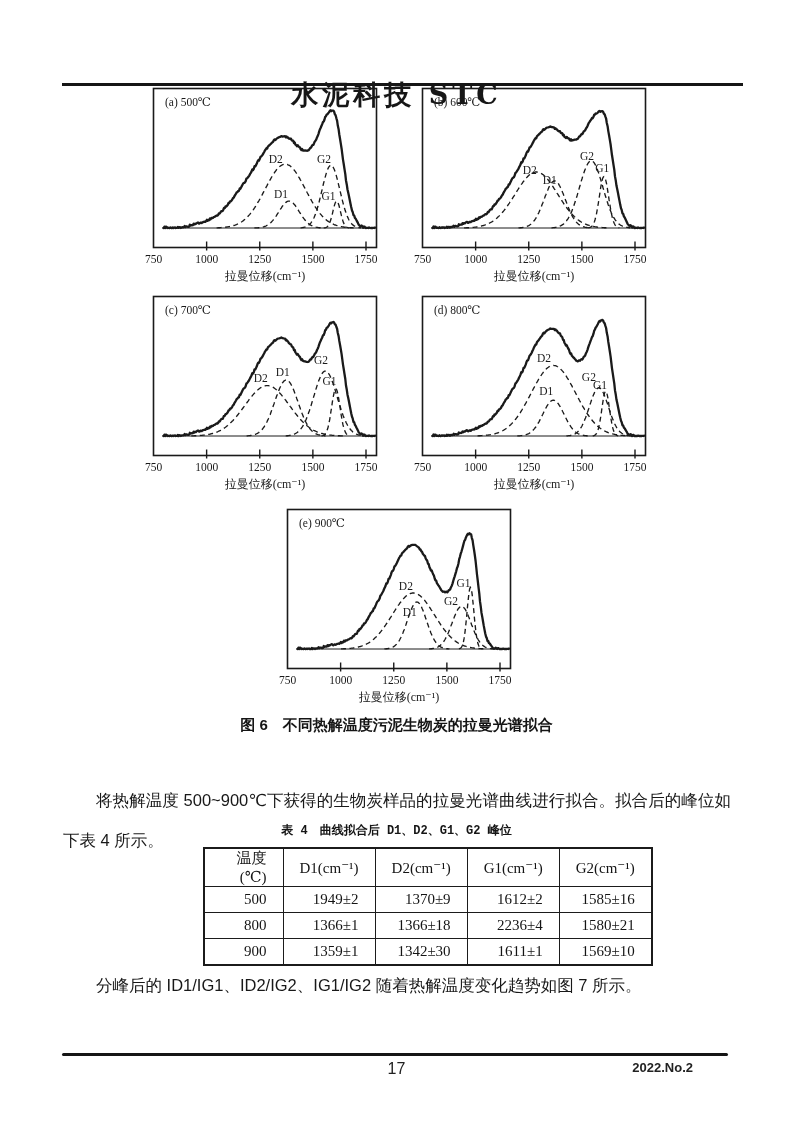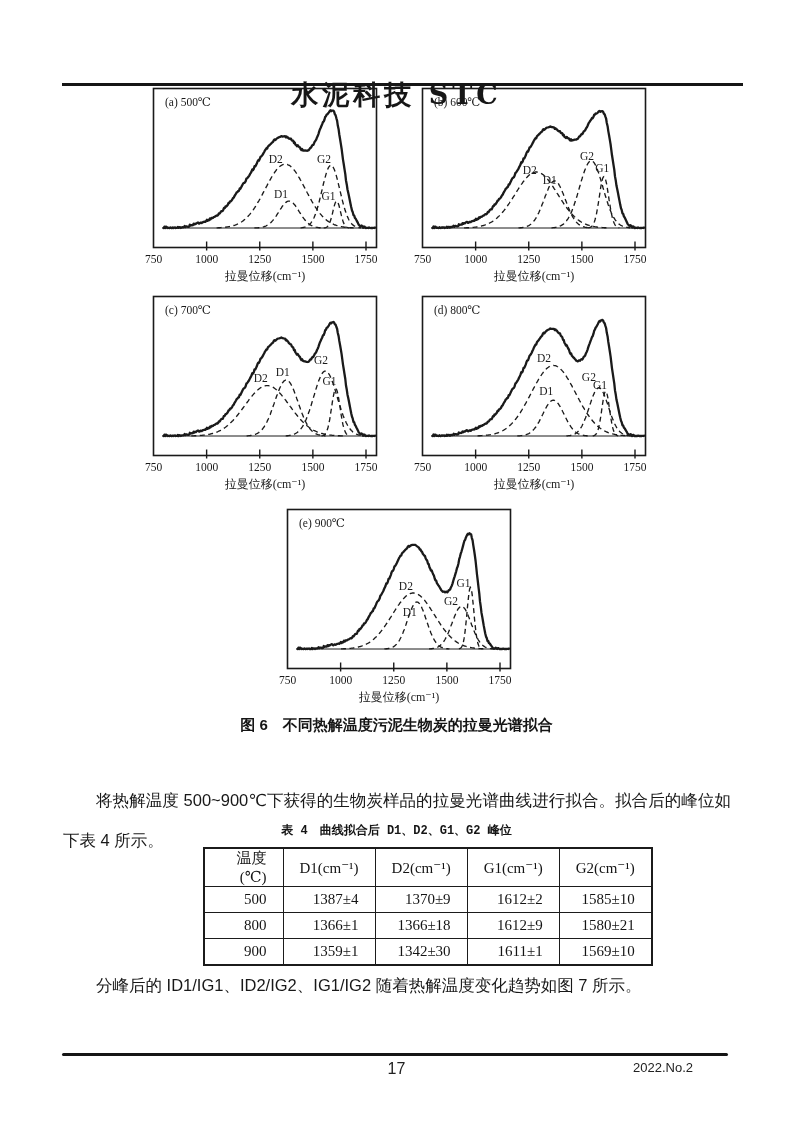--- a/index.html
+++ b/index.html
@@ -34,21 +34,21 @@
     font-family:"Liberation Serif","DejaVu Serif",serif;font-size:15px;color:#141414;}
   table.peak{border:2.2px solid #1b1b1b;}
   table.peak td{border:1.6px solid #1b1b1b;text-align:right;vertical-align:middle;
     height:25px;padding:0 16px;}
   .col-t{width:79px}.col-d1{width:77px}.col-d2{width:74px}.col-g1{width:73px}.col-g2{width:75px}
 
   .footer-rule{position:absolute;top:1053px;left:62px;width:666px;height:3px;background:#151515;border-radius:2px;}
   .footer-page{position:absolute;top:1060px;left:0;width:100%;text-align:center;
     font-family:"Liberation Sans","DejaVu Sans",sans-serif;font-size:16px;color:#222;}
   .footer-issue{position:absolute;top:1060px;right:100px;
-    font-family:"Liberation Sans","DejaVu Sans",sans-serif;font-size:13px;color:#222;}
+    font-family:"Liberation Sans","DejaVu Sans",sans-serif;font-size:13px;color:#222;font-weight:bold;}
 </style>
 </head>
 <body>
 
 <div class="page">
   <div class="header-title">水泥科技 STC</div>
   <div class="header-rule"></div>
 
   <div id="figure-panels">
       <div class="panel panel-0">
@@ -199,30 +199,30 @@
     <tbody id="peak-table-body">
         <tr>
           <td>温度(℃)</td>
           <td>D1(cm⁻¹)</td>
           <td>D2(cm⁻¹)</td>
           <td>G1(cm⁻¹)</td>
           <td>G2(cm⁻¹)</td>
         </tr>
         <tr>
           <td>500</td>
-          <td>1387±4</td>
+          <td>1949±2</td>
           <td>1370±9</td>
           <td>1612±2</td>
-          <td>1585±10</td>
+          <td>1585±16</td>
         </tr>
         <tr>
           <td>800</td>
           <td>1366±1</td>
           <td>1366±18</td>
-          <td>1612±9</td>
+          <td>2236±4</td>
           <td>1580±21</td>
         </tr>
         <tr>
           <td>900</td>
           <td>1359±1</td>
           <td>1342±30</td>
           <td>1611±1</td>
           <td>1569±10</td>
         </tr>
       </tbody>

